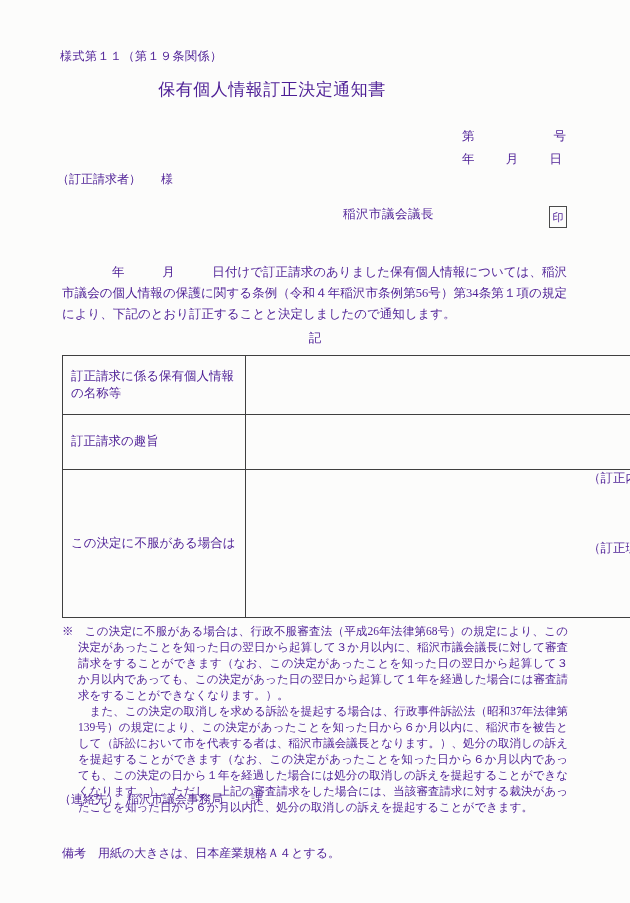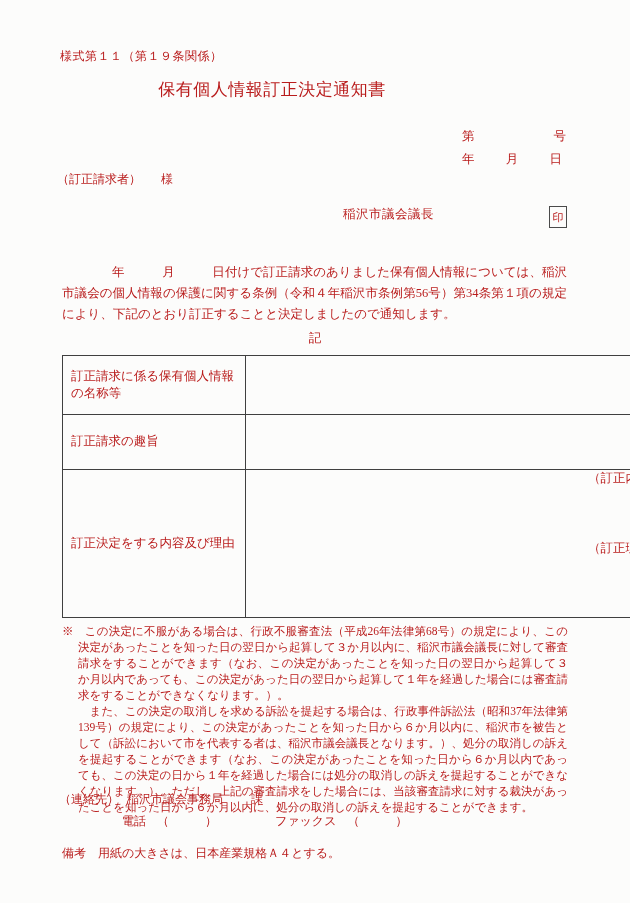--- a/index.html
+++ b/index.html
@@ -3,21 +3,21 @@
 <meta charset="utf-8">
 <style>
   html,body{margin:0;padding:0;}
   body{
     width:630px;height:903px;
     background:#f7f7f5;
     font-family:"Liberation Serif","DejaVu Serif",serif;
   }
   .page{
     position:relative;width:630px;height:903px;
-    background:#fcfcfb;color:#b91c1c;overflow:hidden;
+    background:#fcfcfb;color:#4c1d95;overflow:hidden;
   }
   .form-no{position:absolute;left:60px;top:48px;font-size:12px;letter-spacing:.5px;}
   .doc-title{position:absolute;left:0;top:78px;width:544px;text-align:center;font-size:17px;letter-spacing:.5px;}
   .doc-no{position:absolute;left:462px;top:128px;width:104px;display:flex;justify-content:space-between;font-size:12.5px;}
   .date-line{position:absolute;left:462px;top:151px;width:100px;display:flex;justify-content:space-between;font-size:12.5px;}
   .addressee{position:absolute;left:57px;top:171px;font-size:12px;}
   .addressee .sama{margin-left:20px;}
   .sender{position:absolute;left:343px;top:206px;font-size:12.5px;letter-spacing:.5px;}
   .seal{
     position:absolute;left:549px;top:206px;width:16px;height:20px;
@@ -95,39 +95,36 @@
     <tbody>
         <tr class="row1">
       <td class="lbl">訂正請求に係る保有個人情報の名称等</td>
       <td class="val"></td>
     </tr>
     <tr class="row2">
       <td class="lbl">訂正請求の趣旨</td>
       <td class="val"></td>
     </tr>
     <tr class="row3">
-      <td class="lbl">訂正決定をする内容及び理由</td>
+      <td class="lbl">この決定に不服がある場合は</td>
       <td class="val val3">
         <div>（訂正内容）</div>
         <div class="second">（訂正理由）</div>
       </td>
     </tr>
   </tbody>
     </table>
 
   <div class="note">
     <p class="p1"><span class="note-marker">※</span><span>この決定に不服がある場合は、行政不服審査法（平成26年法律第68号）の規定により、この決定があったことを知った日の翌日から起算して３か月以内に、稲沢市議会議長に対して審査請求をすることができます（なお、この決定があったことを知った日の翌日から起算して３か月以内であっても、この決定があった日の翌日から起算して１年を経過した場合には審査請求をすることができなくなります。）。</span></p>
     <p class="p2">　また、この決定の取消しを求める訴訟を提起する場合は、行政事件訴訟法（昭和37年法律第139号）の規定により、この決定があったことを知った日から６か月以内に、稲沢市を被告として（訴訟において市を代表する者は、稲沢市議会議長となります。）、処分の取消しの訴えを提起することができます（なお、この決定があったことを知った日から６か月以内であっても、この決定の日から１年を経過した場合には処分の取消しの訴えを提起することができなくなります。）。ただし、上記の審査請求をした場合には、当該審査請求に対する裁決があったことを知った日から６か月以内に、処分の取消しの訴えを提起することができます。</p>
   </div>
 
   <div class="contact1">
     <span>（連絡先）</span><span class="office">稲沢市議会事務局</span><span class="section">課</span>
   </div>
 
-  <div class="contact2">
-    <span>電話</span><span class="paren">（　　　）</span><span class="faxlabel">ファックス</span><span class="paren">（　　　）</span>
-  </div>
 
   <div class="remark">
     <span>備考</span><span class="remark-text">用紙の大きさは、日本産業規格Ａ４とする。</span>
   </div>
 
 </div>
 
 </body></html>

